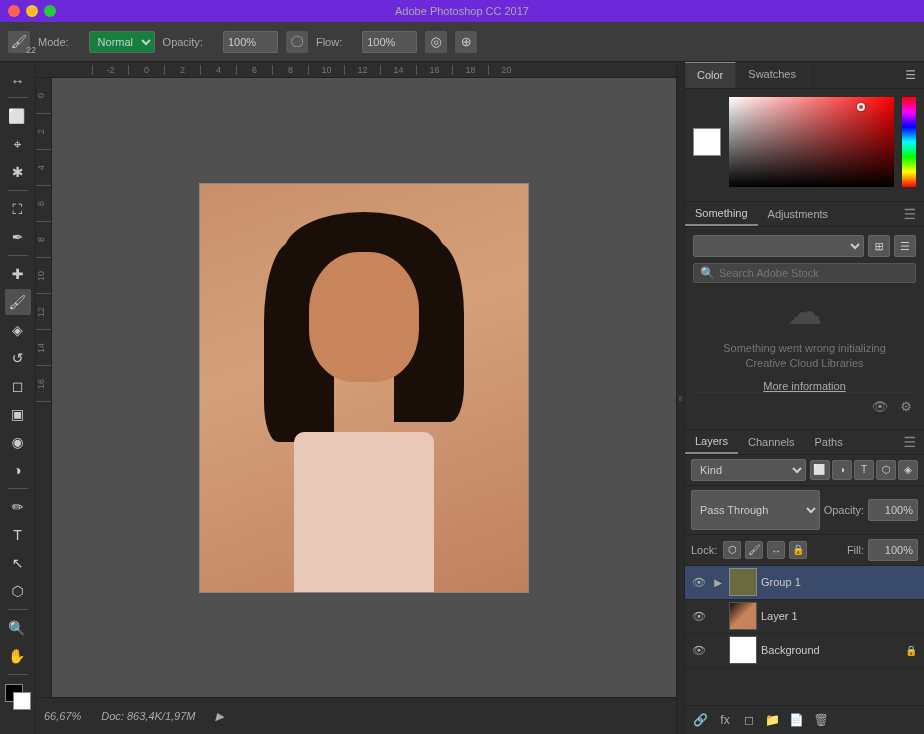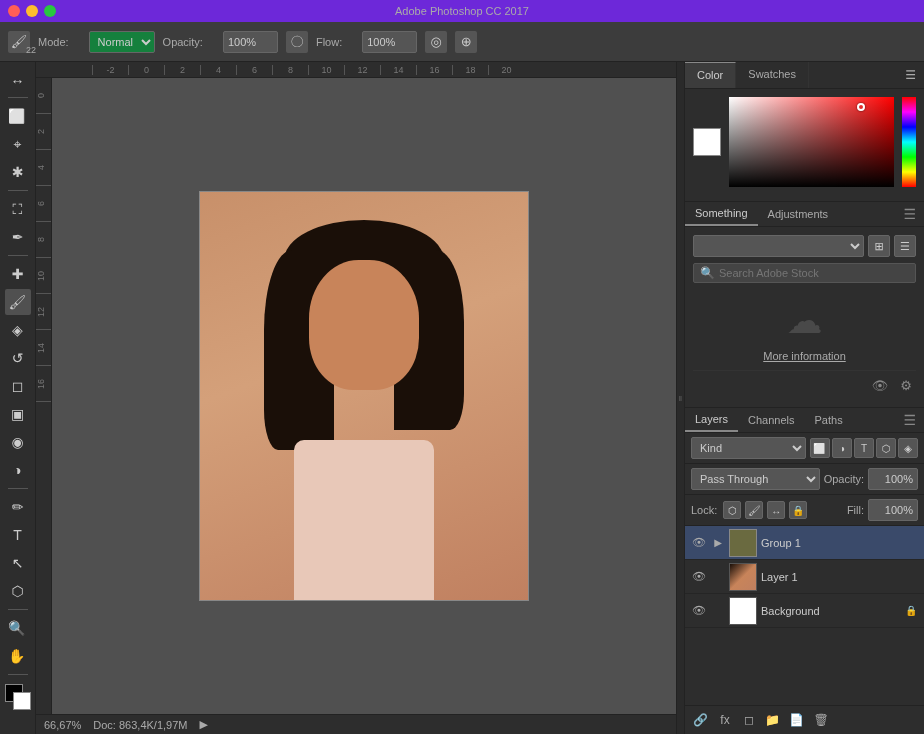--- a/index.html
+++ b/index.html
@@ -326,30 +326,31 @@
       bottom: 0;
       left: 50%;
       transform: translateX(-50%);
       width: 140px;
       height: 160px;
       background: #e8c8b8;
       border-radius: 10px 10px 0 0;
     }
 
     #status-bar {
-      height: 20px;
+      height: 37px;
       background: #2d2d2d;
       border-top: 1px solid #222;
       display: flex;
       align-items: center;
       padding: 0 8px;
       font-size: 11px;
       color: #aaa;
       flex-shrink: 0;
-      gap: 12px;
+      gap: 20px;
+      font-style: italic;
     }
 
     
     #right-panel {
       width: 240px;
       background: #2d2d2d;
       display: flex;
       flex-direction: column;
       flex-shrink: 0;
       border-left: 1px solid #222;
@@ -598,21 +599,21 @@
       align-items: center;
       gap: 4px;
       border-bottom: 1px solid #222;
     }
     .blend-select {
       flex: 1;
       background: #555;
       border: 1px solid #666;
       color: #ccc;
       font-size: 11px;
-      height: 22px;
+      height: 40px;
       padding: 0 4px;
       border-radius: 2px;
     }
     .opacity-label {
       font-size: 11px;
       color: #aaa;
     }
     .opacity-input {
       width: 50px;
       background: #555;
@@ -914,20 +915,24 @@
           </select>
           <div class="lib-view-btn">⊞</div>
           <div class="lib-view-btn">☰</div>
         </div>
         <div class="libraries-search">
           <span style="color:#888;margin-right:4px;">🔍</span>
           <input type="text" placeholder="Search Adobe Stock" style="">
         </div>
         <div class="libraries-empty">
           <div class="cc-icon">☁</div>
+          <div class="libraries-error-text">
+            <span>Something went wrong initializing</span><br>
+            <span>Creative Cloud Libraries</span>
+          </div>
           <span class="more-info-link">More information</span>
         </div>
         <div class="libraries-bottom-icons">
           <div class="lib-bottom-icon">👁</div>
           <div class="lib-bottom-icon">⚙</div>
         </div>
       </div>
     </div>
 
     <div id="layers-panel">

